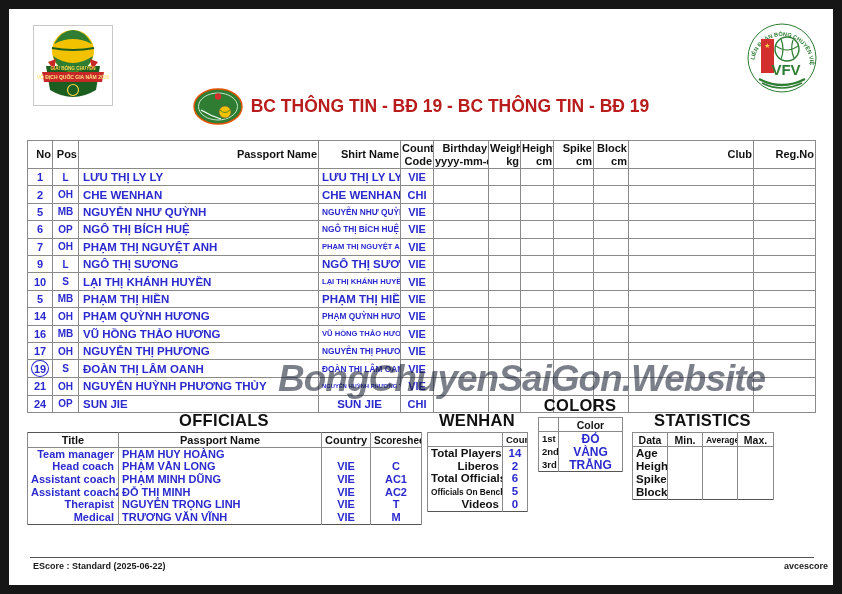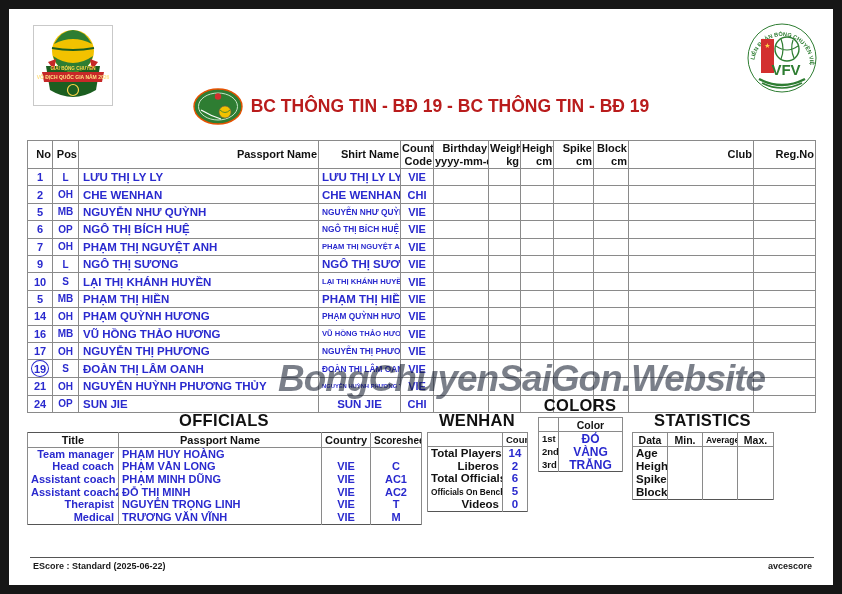--- a/index.html
+++ b/index.html
@@ -70,21 +70,21 @@
   .stats-table th.small{font-size:8.5px;}
   .stats-table td{height:13px; font-size:11.5px; font-weight:700; border-top:none; border-bottom:none; line-height:1;}
   .stats-table thead th{border-bottom:1px solid #8a8a8a;}
   .stats-table td.lbl{text-align:right; padding-right:16px;}
 
   
   .footer-rule{position:absolute; left:30px; right:28px; top:557px; border-top:1px solid #555;}
   .footer-text{position:absolute; top:561px; font-size:9px; font-weight:700; color:#1a1a1a;}
   .footer-left{left:33px;}
   .footer-center{left:0; width:842px; text-align:center;}
-  .footer-right{right:30px;}
+  .footer-right{right:14px;}
 
   
   .watermark{
     position:absolute; left:278px; top:358px; z-index:40;
     font-size:37px; font-style:italic; font-weight:700; letter-spacing:-1px;
     color:#0f172a; opacity:.55; white-space:nowrap; pointer-events:none;
     text-shadow:0 0 1px #ffffff;
   }
 </style>
 </head>

